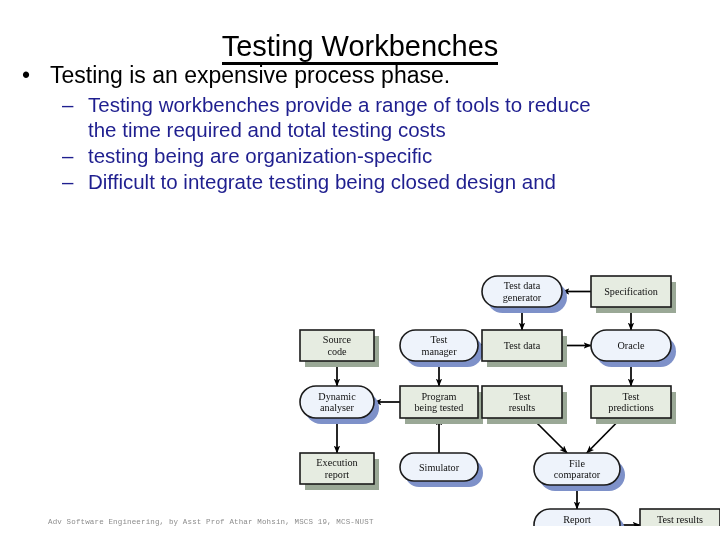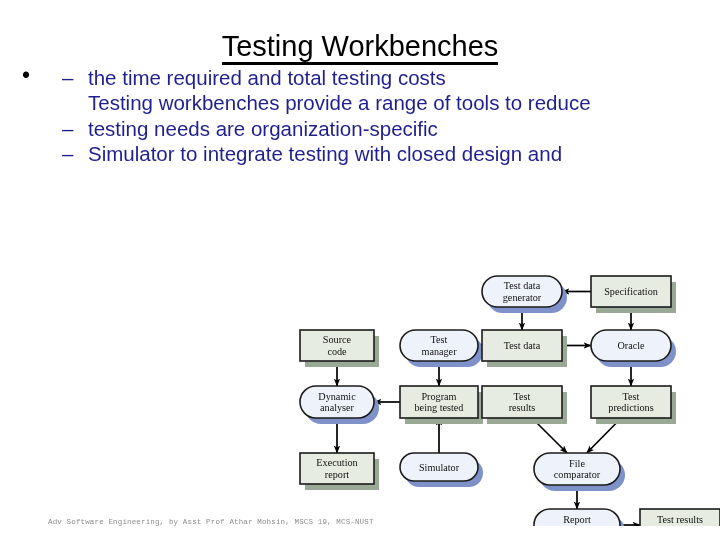--- a/index.html
+++ b/index.html
@@ -78,36 +78,37 @@
 <div id="slide">
 
   <div id="title">
     <span class="tx">Testing Workbenches</span>
   </div>
 
   <div id="bullets">
 
     <div class="lvl1">
       <span class="mark">•</span>
+      <span>Testing is an expensive process phase.</span>
     </div>
 
     <div class="lvl2">
       <span class="mark">–</span>
+      <span class="body">Testing workbenches provide a range of tools to reduce</span>
       <span class="body">the time required and total testing costs</span>
-      <span class="body">Testing workbenches provide a range of tools to reduce</span>
     </div>
 
     <div class="lvl2">
       <span class="mark">–</span>
-      <span class="body">testing needs are organization-specific</span>
+      <span class="body">testing being are organization-specific</span>
     </div>
 
     <div class="lvl2">
       <span class="mark">–</span>
-      <span class="body">Simulator to integrate testing with closed design and</span>
+      <span class="body">Difficult to integrate testing being closed design and</span>
     </div>
 
   </div>
 
   <div id="diagram">
     <svg id="diagram-svg" width="442" height="268" viewBox="0 0 442 268" xmlns="http://www.w3.org/2000/svg">
       <defs>
         <marker id="ah" markerWidth="9" markerHeight="9" refX="7.4" refY="3.2" orient="auto" markerUnits="userSpaceOnUse">
           <path d="M0,0 L8,3.2 L0,6.4 L1.9,3.2 Z" fill="#000000"></path>
         </marker>

